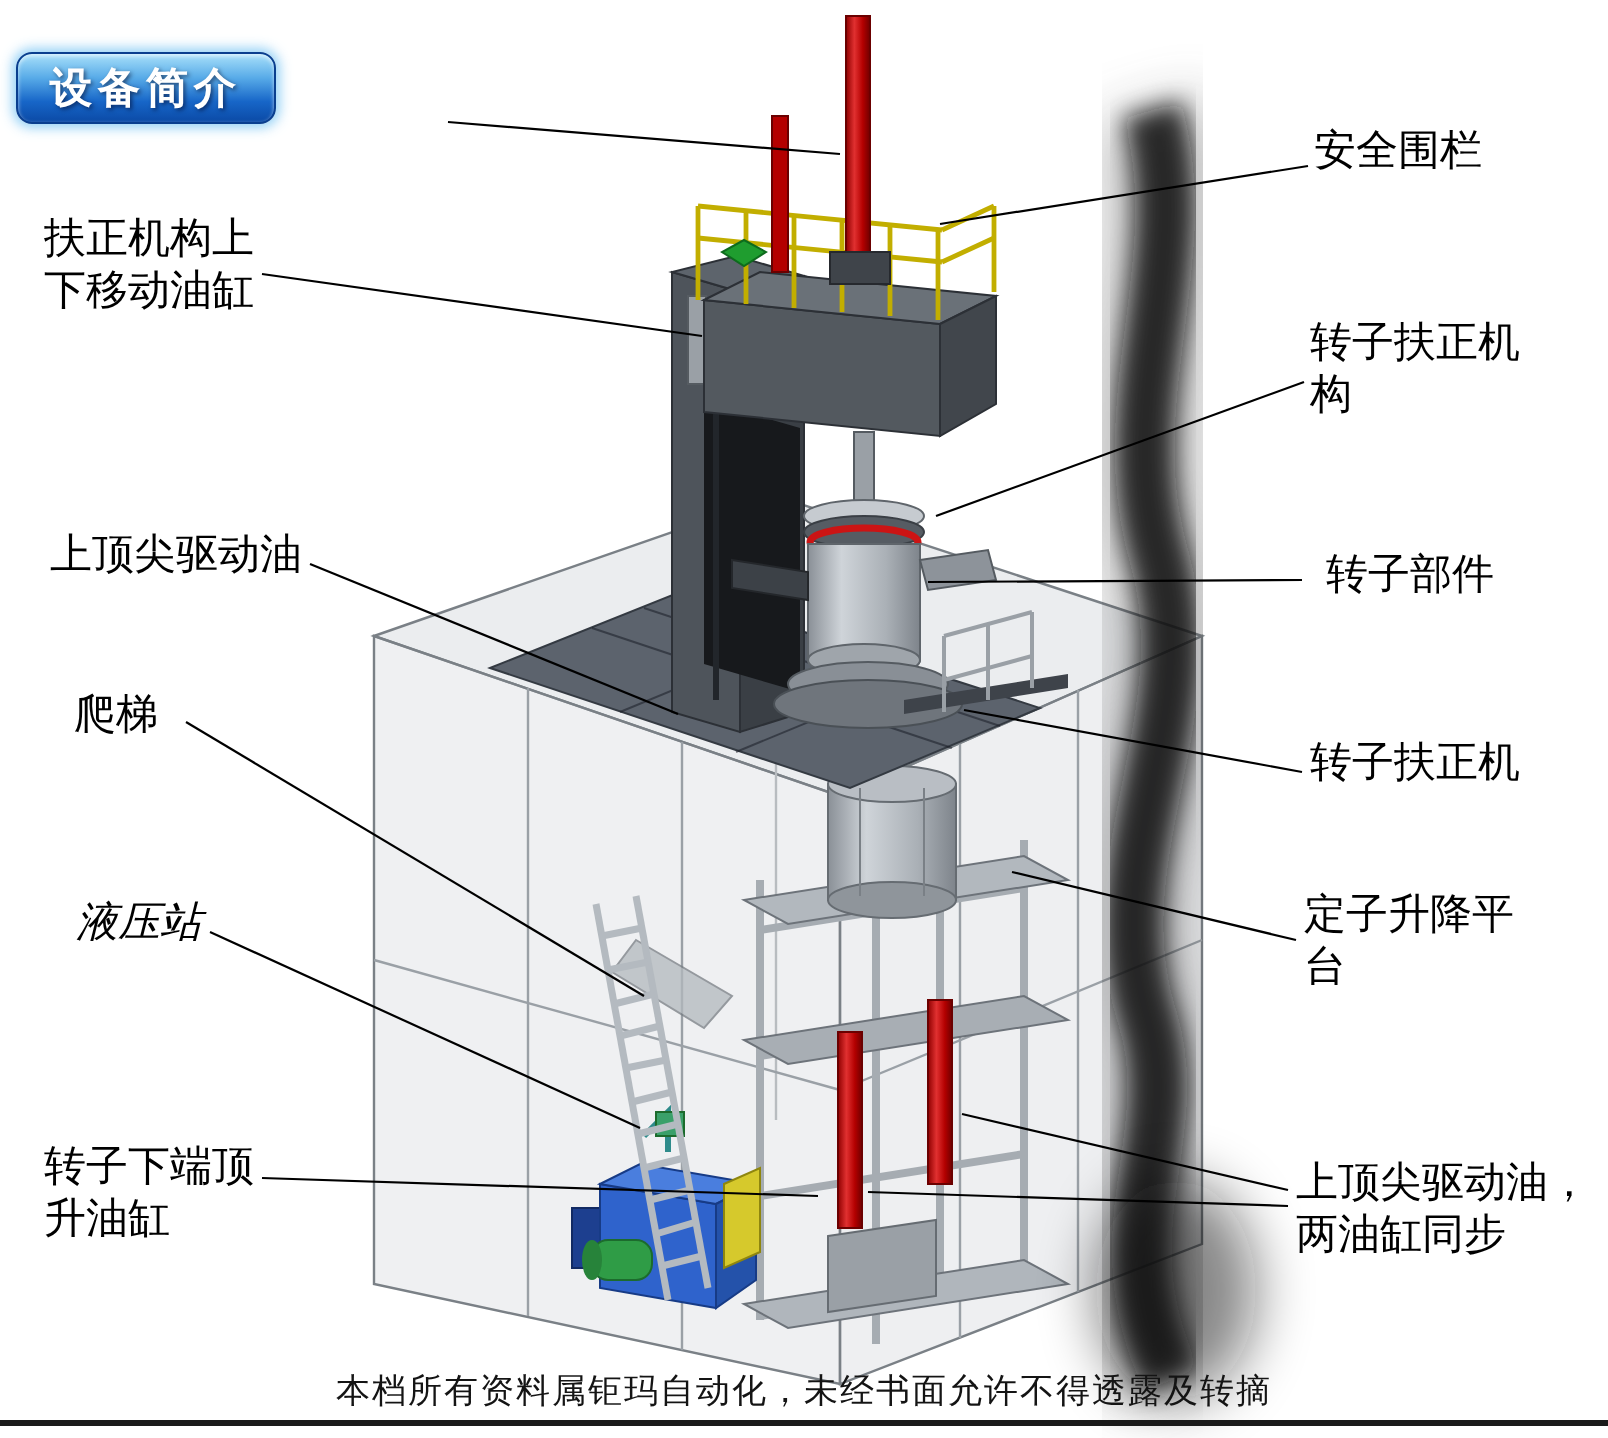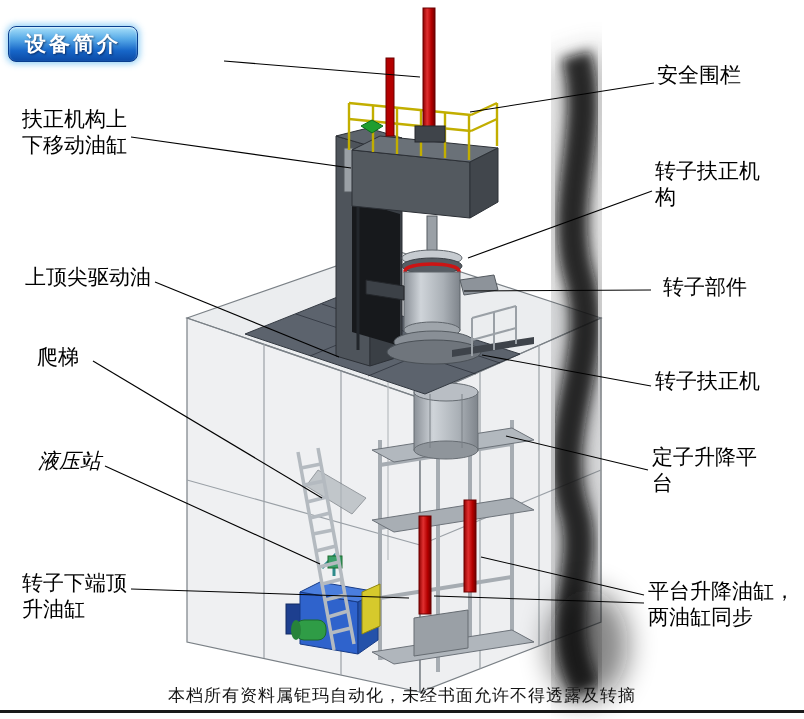--- a/index.html
+++ b/index.html
@@ -233,18 +233,18 @@
 构</div>
   <div class="callout" style="left:25px;  top:264px;">上顶尖驱动油</div>
   <div class="callout" style="left:663px; top:274px;">转子部件</div>
   <div class="callout" style="left:37px;  top:344px;">爬梯</div>
   <div class="callout" style="left:655px; top:368px;">转子扶正机</div>
   <div class="callout" style="left:38px;  top:448px;font-style:italic;">液压站</div>
   <div class="callout" style="left:652px; top:444px;">定子升降平
 台</div>
   <div class="callout" style="left:22px;  top:554px;margin-top:16px;">转子下端顶
 升油缸</div>
-  <div class="callout" style="left:648px; top:578px;">平台升降油缸，
+  <div class="callout" style="left:648px; top:578px;">上顶尖驱动油，
 两油缸同步</div>
 
   <div class="footer">本档所有资料属钜玛自动化，未经书面允许不得透露及转摘</div>
   <div class="bottom-rule"></div>
 </div>
 
 </body></html>

